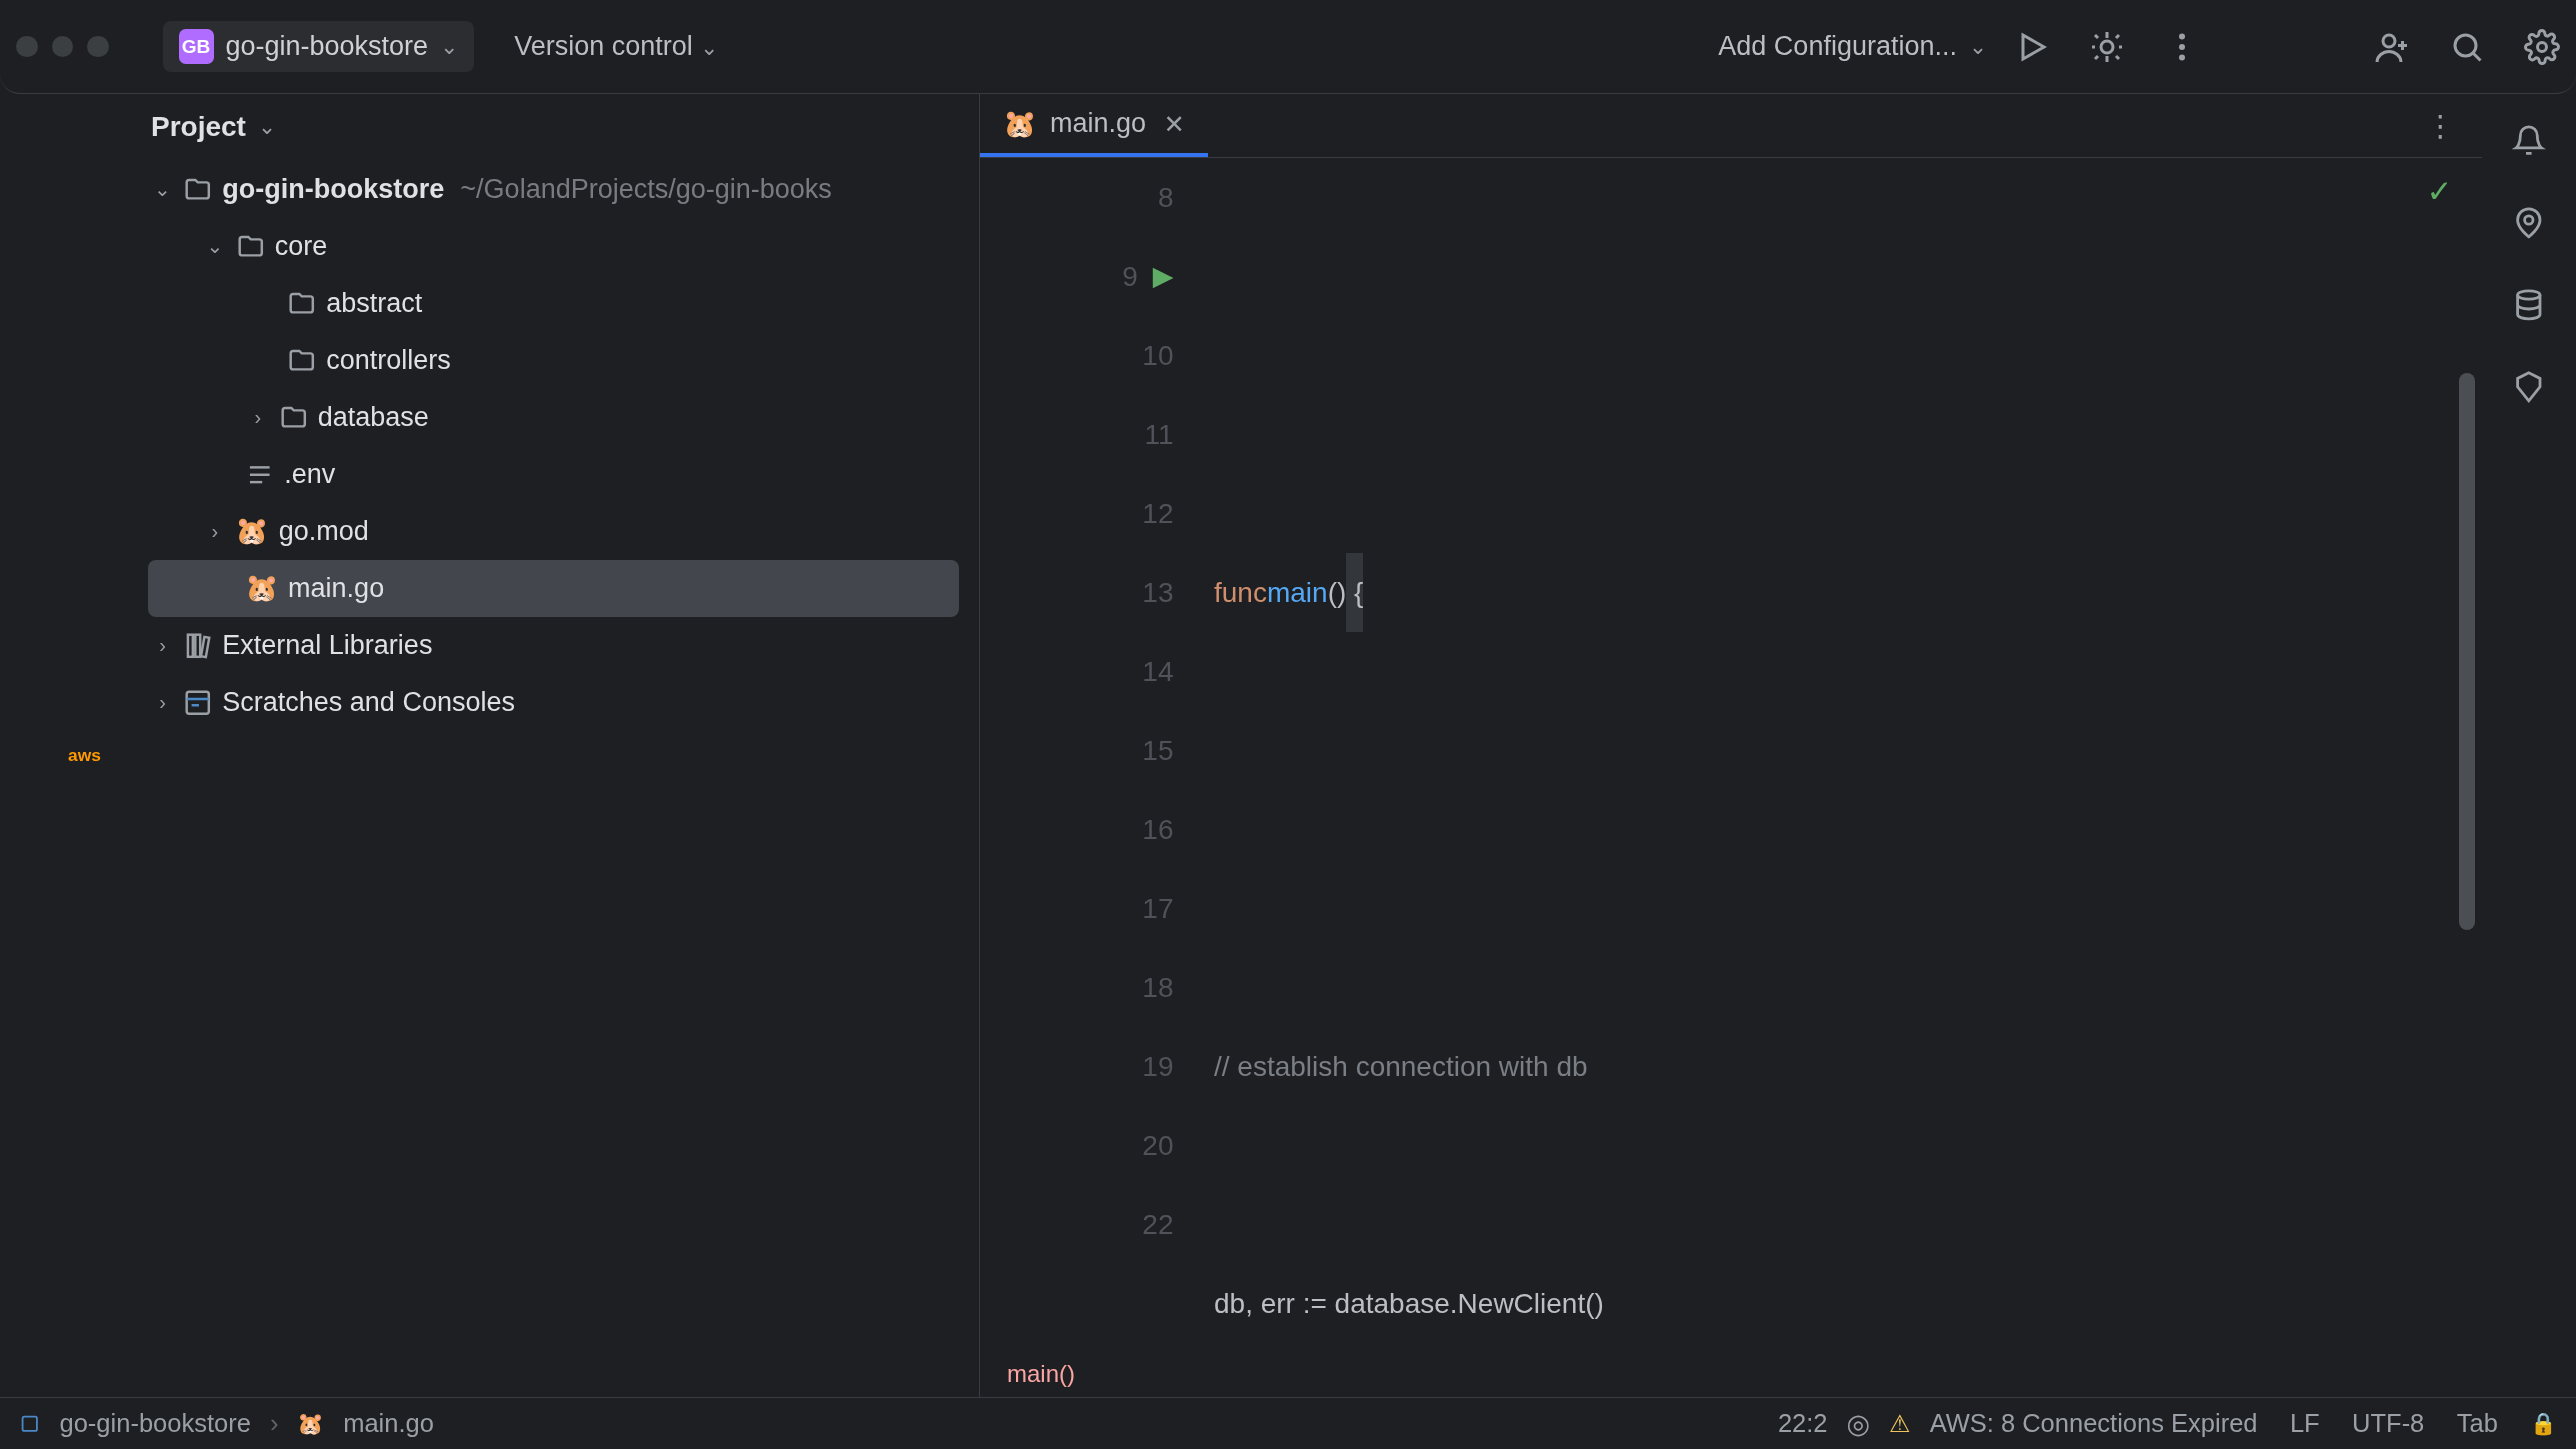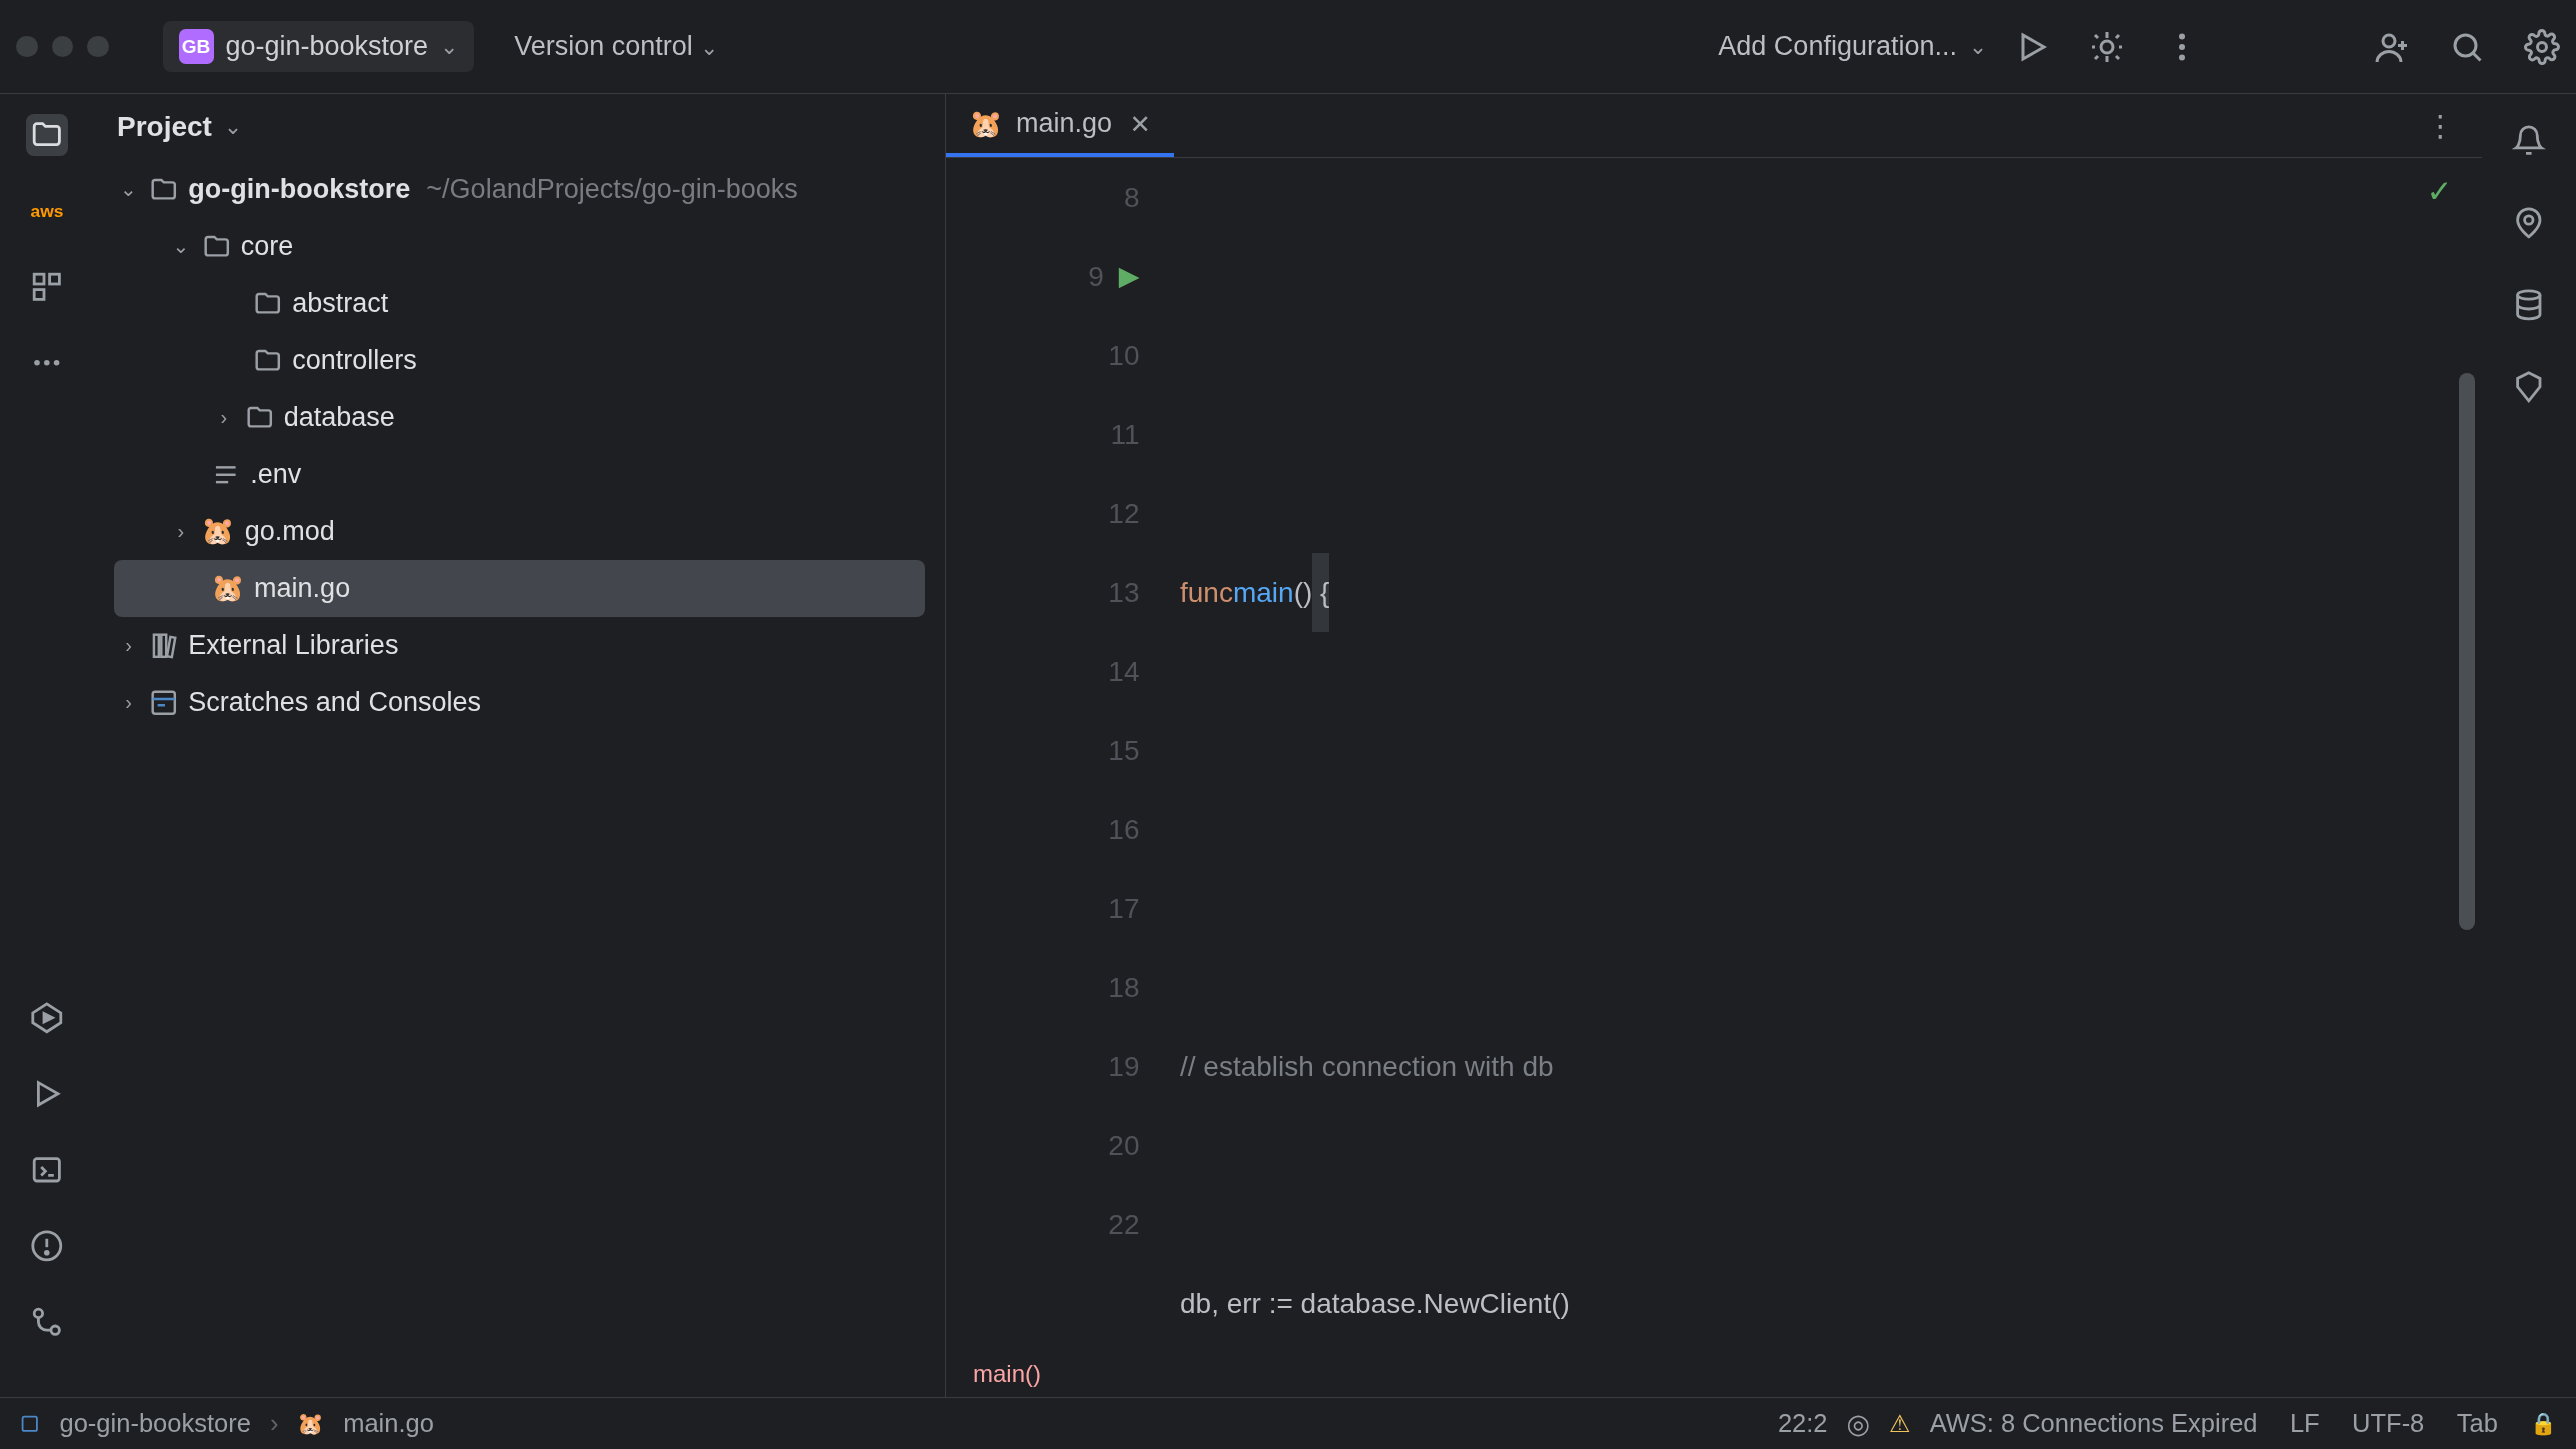--- a/index.html
+++ b/index.html
@@ -1,37 +1,37 @@
 <!DOCTYPE html>
 <html style="font-size:10.7px"><head>
 <meta charset="utf-8">
 <style>
   * { margin: 0; padding: 0; box-sizing: border-box; font-family: -apple-system, BlinkMacSystemFont, "Segoe UI", sans-serif; }
   body { background: #1e1f22; color: #bcbec4; overflow: hidden; width: 2576px; height: 1449px; transform-origin: top left; }
   
   
-  .top-bar { height: 94px; display: flex; align-items: center; padding: 0 16px; border-bottom: 0.7px solid #393b40; }
+  .top-bar { height: 94px; display: flex; align-items: center; padding: 0 16px; border-bottom: 0.7px solid #393b40; border-radius: 20px; }
   .traffic-lights { display: flex; gap: 14px; margin-right: 54px; }
   .light { width: 21.5px; height: 21.5px; border-radius: 50%; background: #3c3f41; }
   .project-badge { display: flex; align-items: center; gap: 12px; background: #2b2d30; padding: 8px 16px; border-radius: 8px; }
   .badge-icon { width: 35px; height: 35px; background: #af6cff; border-radius: 6.7px; display: flex; align-items: center; justify-content: center; font-size: 19px; font-weight: 700; color: #fff; }
   .project-name { font-size: 27px; color: #d0d1d5; }
   .chevron { font-size: 21.5px; color: #9aa0a6; }
   .vc-label { font-size: 27px; color: #bcbec4; margin-left: 40px; }
   .top-spacer { flex: 1; }
   .config-label { font-size: 27px; color: #bcbec4; margin-right: 12px; }
   .top-icons { display: flex; align-items: center; gap: 39px; margin-left: 27px; }
   .top-icon { width: 36px; height: 36px; color: #9aa0a6; display: flex; align-items: center; justify-content: center; }
   .top-icon svg { width: 100%; height: 100%; }
   
   
   .main-layout { display: flex; height: calc(1449px - 94px - 52px); }
   
   
-  .left-rail { width: 94px; display: flex; flex-direction: column; align-items: center; padding-top: 20px; gap: 34px; }
+  .left-rail { width: 94px; display: flex; flex-direction: row; align-items: center; padding-top: 20px; gap: 34px; margin-left: 34px; }
   .rail-icon { width: 42px; height: 42px; color: #9aa0a6; display:flex; align-items:center; justify-content:center; border-radius: 8px; }
   .rail-icon.active { background: #3c4045; color: #dcdde0; }
   .rail-icon svg { width: 80%; height: 80%; }
   .rail-spacer { flex: 1; }
   
   
   .project-panel { width: 852px; display: flex; flex-direction: column; border-right: 0.7px solid #393b40; }
   .panel-header { display: flex; align-items: center; padding: 17.4px 23px; }
   .panel-title { font-size: 28px; font-weight: 600; color: #dfe1e5; }
   .tree { flex: 1; overflow-y: auto; font-size: 27px; }

